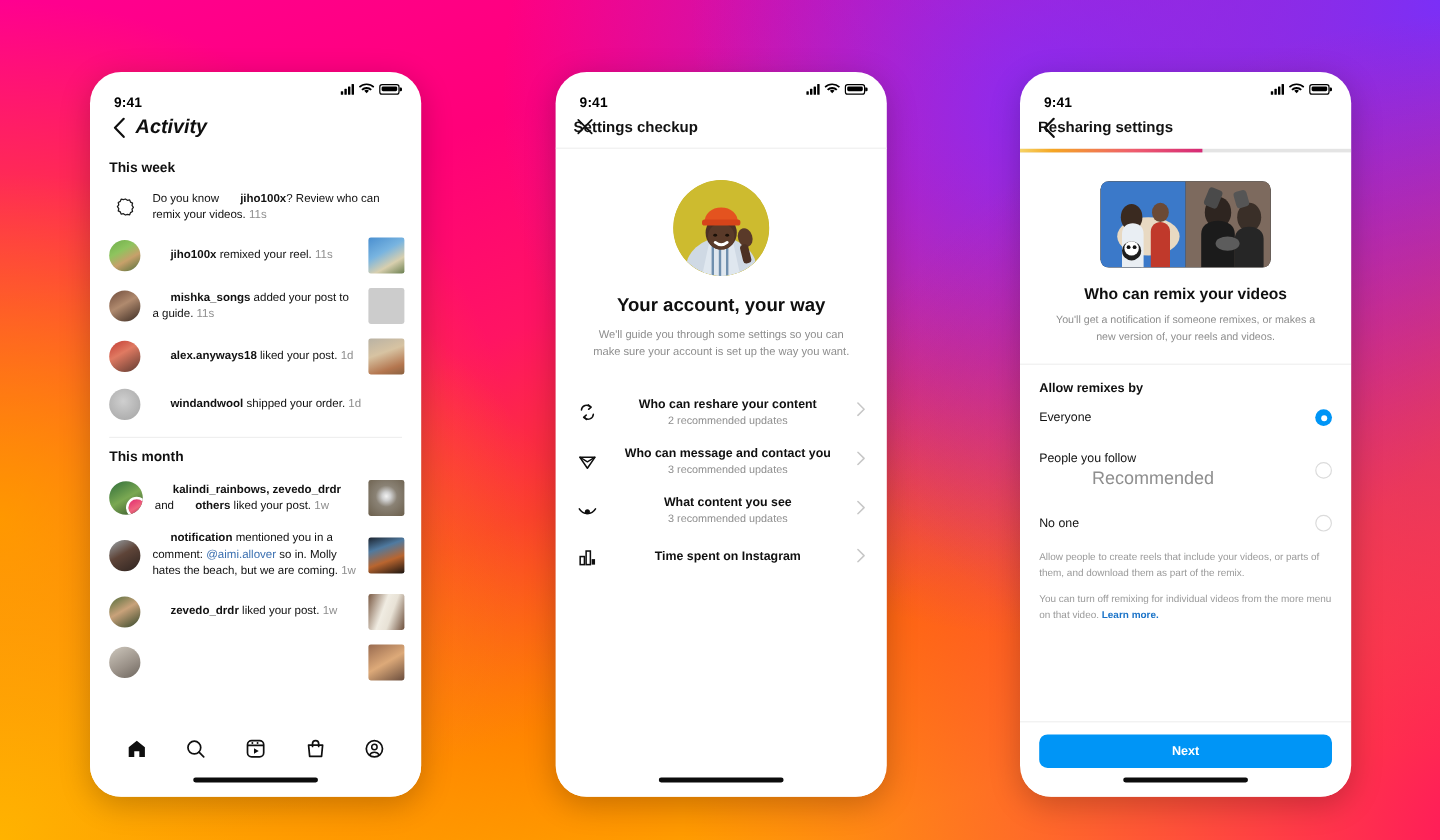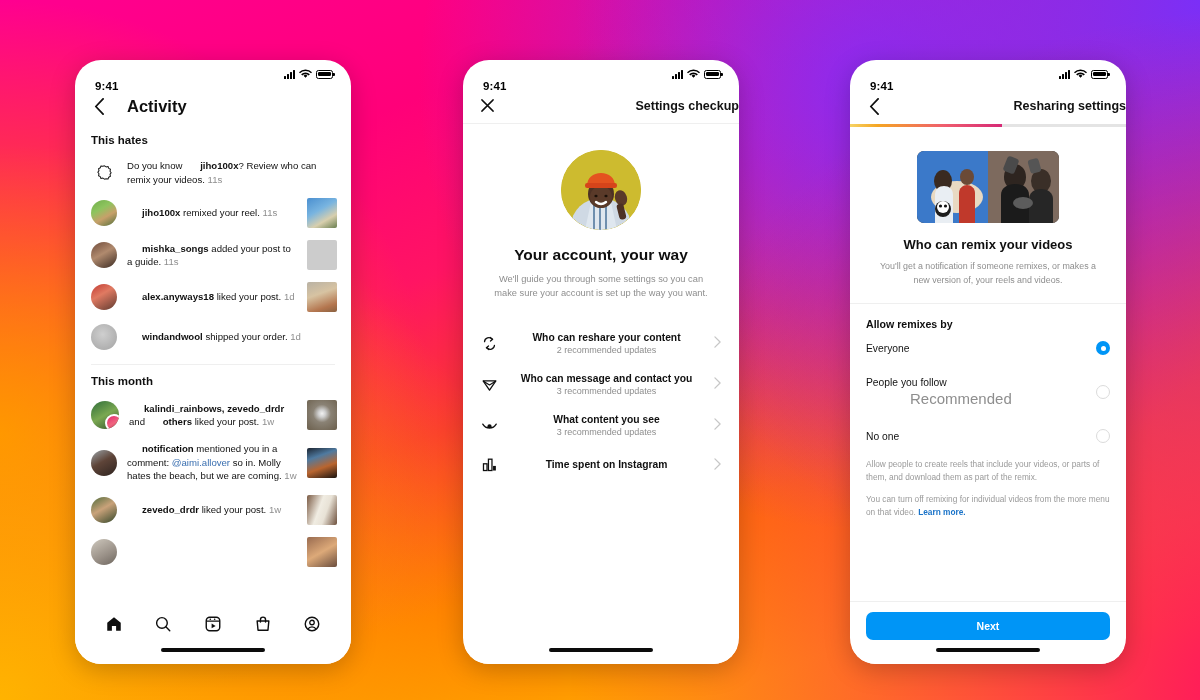--- a/index.html
+++ b/index.html
@@ -61,24 +61,24 @@
   .batt i { position:absolute; inset:1.2px; background:#000; border-radius:1.2px;}
 
   
   .navbar {
     height: 36px; display: flex; align-items: center;
     padding: 0 14px; position: relative; flex: 0 0 auto;
   }
   .navbar.bordered { border-bottom: 1px solid #efefef; }
   .nav-title { font-size: 12.5px; font-weight: bold; color: #121212; }
   .nav-title.centered {
-    position: absolute; left: 0; right: 0; text-align: right; pointer-events: none; margin-left: 15px;
+    position: absolute; left: 0; right: 0; text-align: left; pointer-events: none; margin-left: 15px;
   }
   .nav-back { width: 20px; height: 20px; display:flex; align-items:center; justify-content:center; }
-  .big-title { font-size: 16.5px; font-weight: bold; color: #0f0f0f; margin-left: 18px; }
+  .big-title { font-size: 16.5px; font-weight: bold; color: #0f0f0f; margin-left: 4px; font-style: italic; }
 
   
   .progress { height: 3px; background: #e4e4e4; position: relative; flex:0 0 auto;}
   .progress i {
     position:absolute; left:0; top:0; bottom:0; width: 55%;
     background: linear-gradient(90deg,#f6d365 0%, #f5a623 18%, #ef5d6e 62%, #d62976 100%);
   }
 
   
   .body { flex: 1 1 auto; overflow: hidden; position: relative; }
@@ -175,21 +175,21 @@
     <span class="nav-back">
       <svg width="11" height="17" viewBox="0 0 11 18">
           <path d="M9.3 1 1.6 9l7.7 8" stroke="#0f0f0f" stroke-width="1.9" fill="none" stroke-linecap="round" stroke-linejoin="round"></path>
         </svg>
     </span>
     <span class="big-title">Activity</span>
   </div>
 
   <div class="body">
 
-    <div class="sec-head">This hates</div>
+    <div class="sec-head">This week</div>
 
     <div class="act-row">
       <span class="badge-icon">
         <svg width="17" height="17" viewBox="0 0 24 24">
             <path d="M12 2.6l2.3 1.5 2.7-.5 1 2.6 2.4 1.3-.6 2.7 1.6 2.2-1.6 2.2.6 2.7-2.4 1.3-1 2.6-2.7-.5L12 21.4l-2.3-1.5-2.7.5-1-2.6-2.4-1.3.6-2.7L2.6 11.6l1.6-2.2-.6-2.7 2.4-1.3 1-2.6 2.7.5z" fill="none" stroke="#1c1c1c" stroke-width="1.5" stroke-linejoin="round"></path>
           </svg>
       </span>
       <span class="act-text">
         <span>Do you know </span><b>jiho100x</b><span>? Review who can remix your videos. </span><span class="time">11s</span>
       </span>

